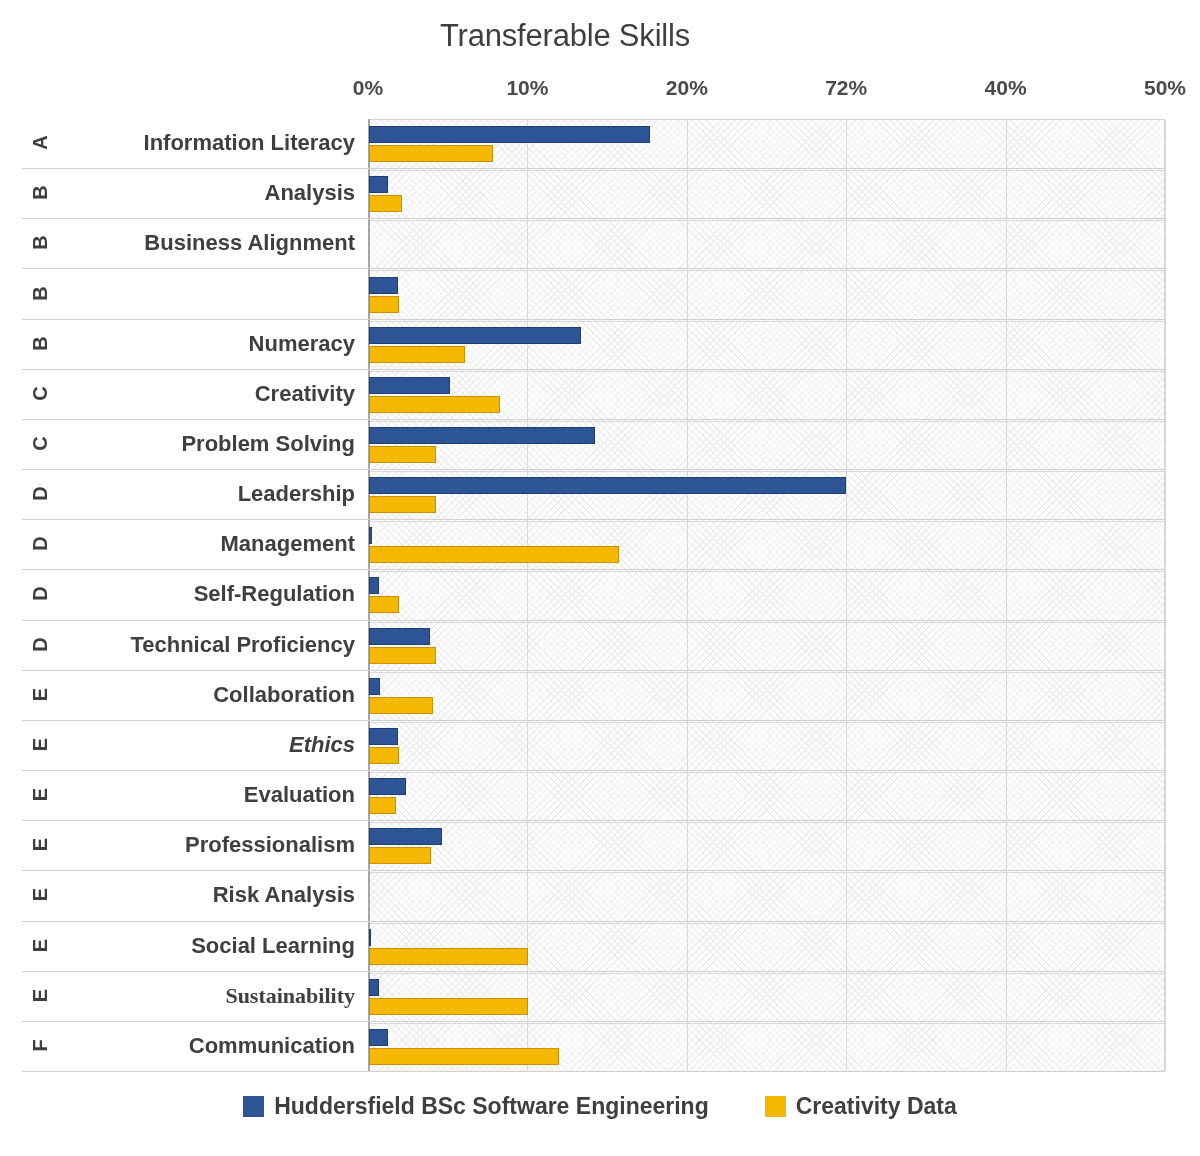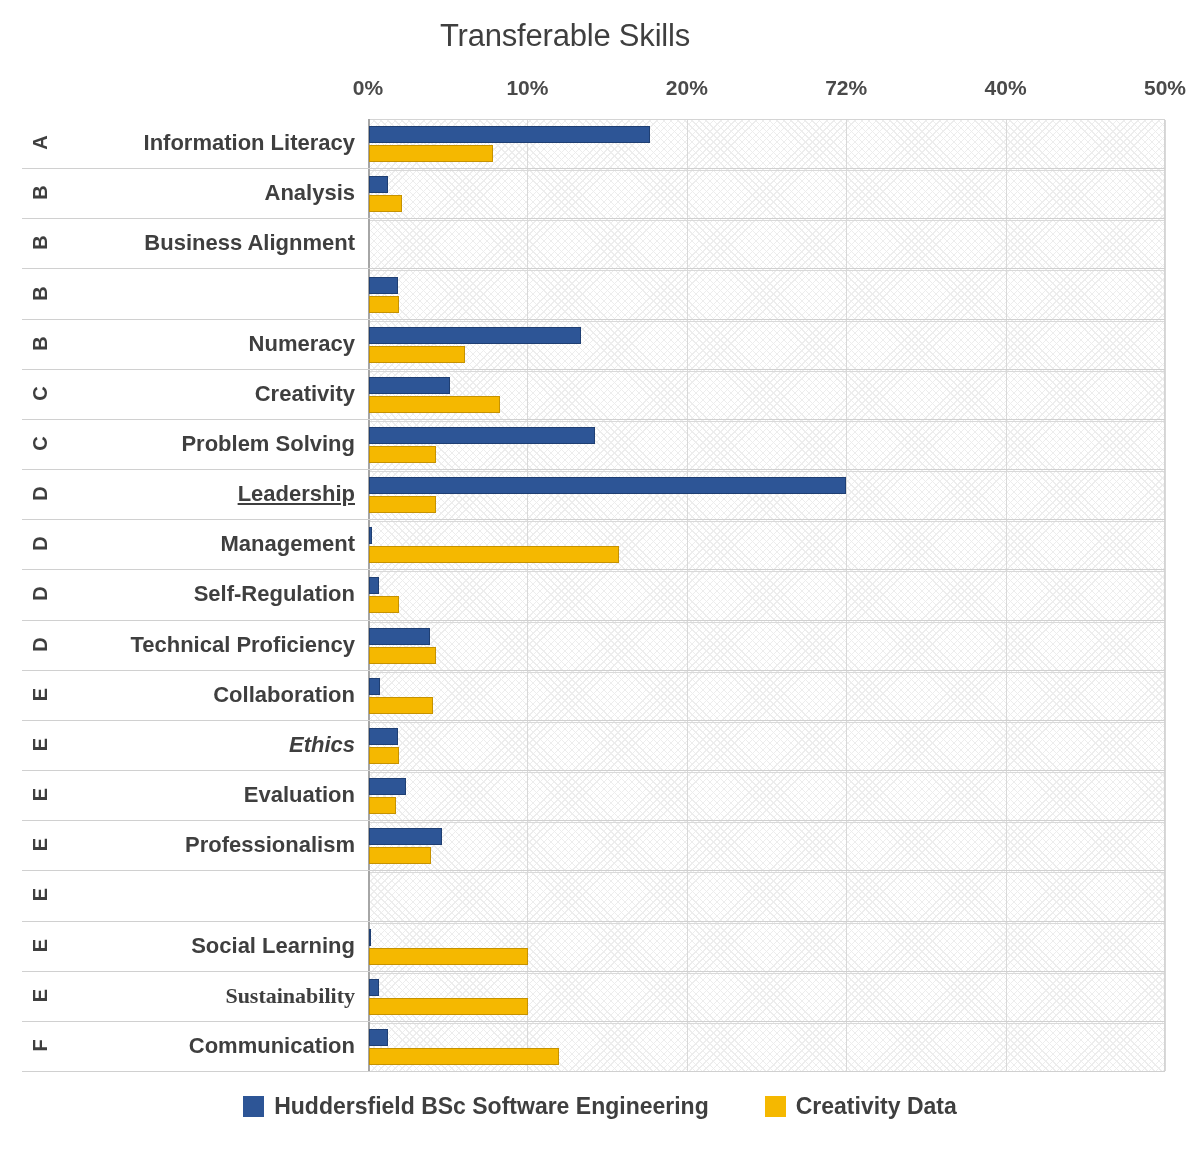--- a/index.html
+++ b/index.html
@@ -249,21 +249,21 @@
       <div class="row" style="top: 300.947px; height: 50.1579px;">
         <div class="row-sep" style="top: 49.1579px;"></div>
         <div class="group-letter" style="top: 12.0789px;">C</div>
         <div class="cat-label" style="top: 11.0789px;">Problem Solving</div>
         <div class="bar bar-a" style="left: 369px; width: 226.348px; height: 17px; top: 7.07895px;"></div>
         <div class="bar bar-b" style="left: 369px; width: 66.948px; height: 17px; top: 26.0789px;"></div>
       </div>
       <div class="row" style="top: 351.105px; height: 50.1579px;">
         <div class="row-sep" style="top: 49.1579px;"></div>
         <div class="group-letter" style="top: 12.0789px;">D</div>
-        <div class="cat-label" style="top: 11.0789px; text-decoration: underline;">Leadership</div>
+        <div class="cat-label" style="top: 11.0789px;">Leadership</div>
         <div class="bar bar-a" style="left: 369px; width: 476.606px; height: 17px; top: 7.07895px;"></div>
         <div class="bar bar-b" style="left: 369px; width: 66.948px; height: 17px; top: 26.0789px;"></div>
       </div>
       <div class="row" style="top: 401.263px; height: 50.1579px;">
         <div class="row-sep" style="top: 49.1579px;"></div>
         <div class="group-letter" style="top: 12.0789px;">D</div>
         <div class="cat-label" style="top: 11.0789px;">Management</div>
         <div class="bar bar-a" style="left: 369px; width: 3.188px; height: 17px; top: 7.07895px;"></div>
         <div class="bar bar-b" style="left: 369px; width: 250.258px; height: 17px; top: 26.0789px;"></div>
       </div>
@@ -305,20 +305,21 @@
       <div class="row" style="top: 702.211px; height: 50.1579px;">
         <div class="row-sep" style="top: 49.1579px;"></div>
         <div class="group-letter" style="top: 12.0789px;">E</div>
         <div class="cat-label" style="top: 11.0789px;">Professionalism</div>
         <div class="bar bar-a" style="left: 369px; width: 73.324px; height: 17px; top: 7.07895px;"></div>
         <div class="bar bar-b" style="left: 369px; width: 62.166px; height: 17px; top: 26.0789px;"></div>
       </div>
       <div class="row" style="top: 752.368px; height: 50.1579px;">
         <div class="row-sep" style="top: 49.1579px;"></div>
         <div class="group-letter" style="top: 12.0789px;">E</div>
+        <div class="cat-label" style="top: 11.0789px;">Risk Analysis</div>
       </div>
       <div class="row" style="top: 802.526px; height: 50.1579px;">
         <div class="row-sep" style="top: 49.1579px;"></div>
         <div class="group-letter" style="top: 12.0789px;">E</div>
         <div class="cat-label" style="top: 11.0789px;">Social Learning</div>
         <div class="bar bar-a" style="left: 369px; width: 2px; height: 17px; top: 7.07895px;"></div>
         <div class="bar bar-b" style="left: 369px; width: 159.4px; height: 17px; top: 26.0789px;"></div>
       </div>
       <div class="row" style="top: 852.684px; height: 50.1579px;">
         <div class="row-sep" style="top: 49.1579px;"></div>

